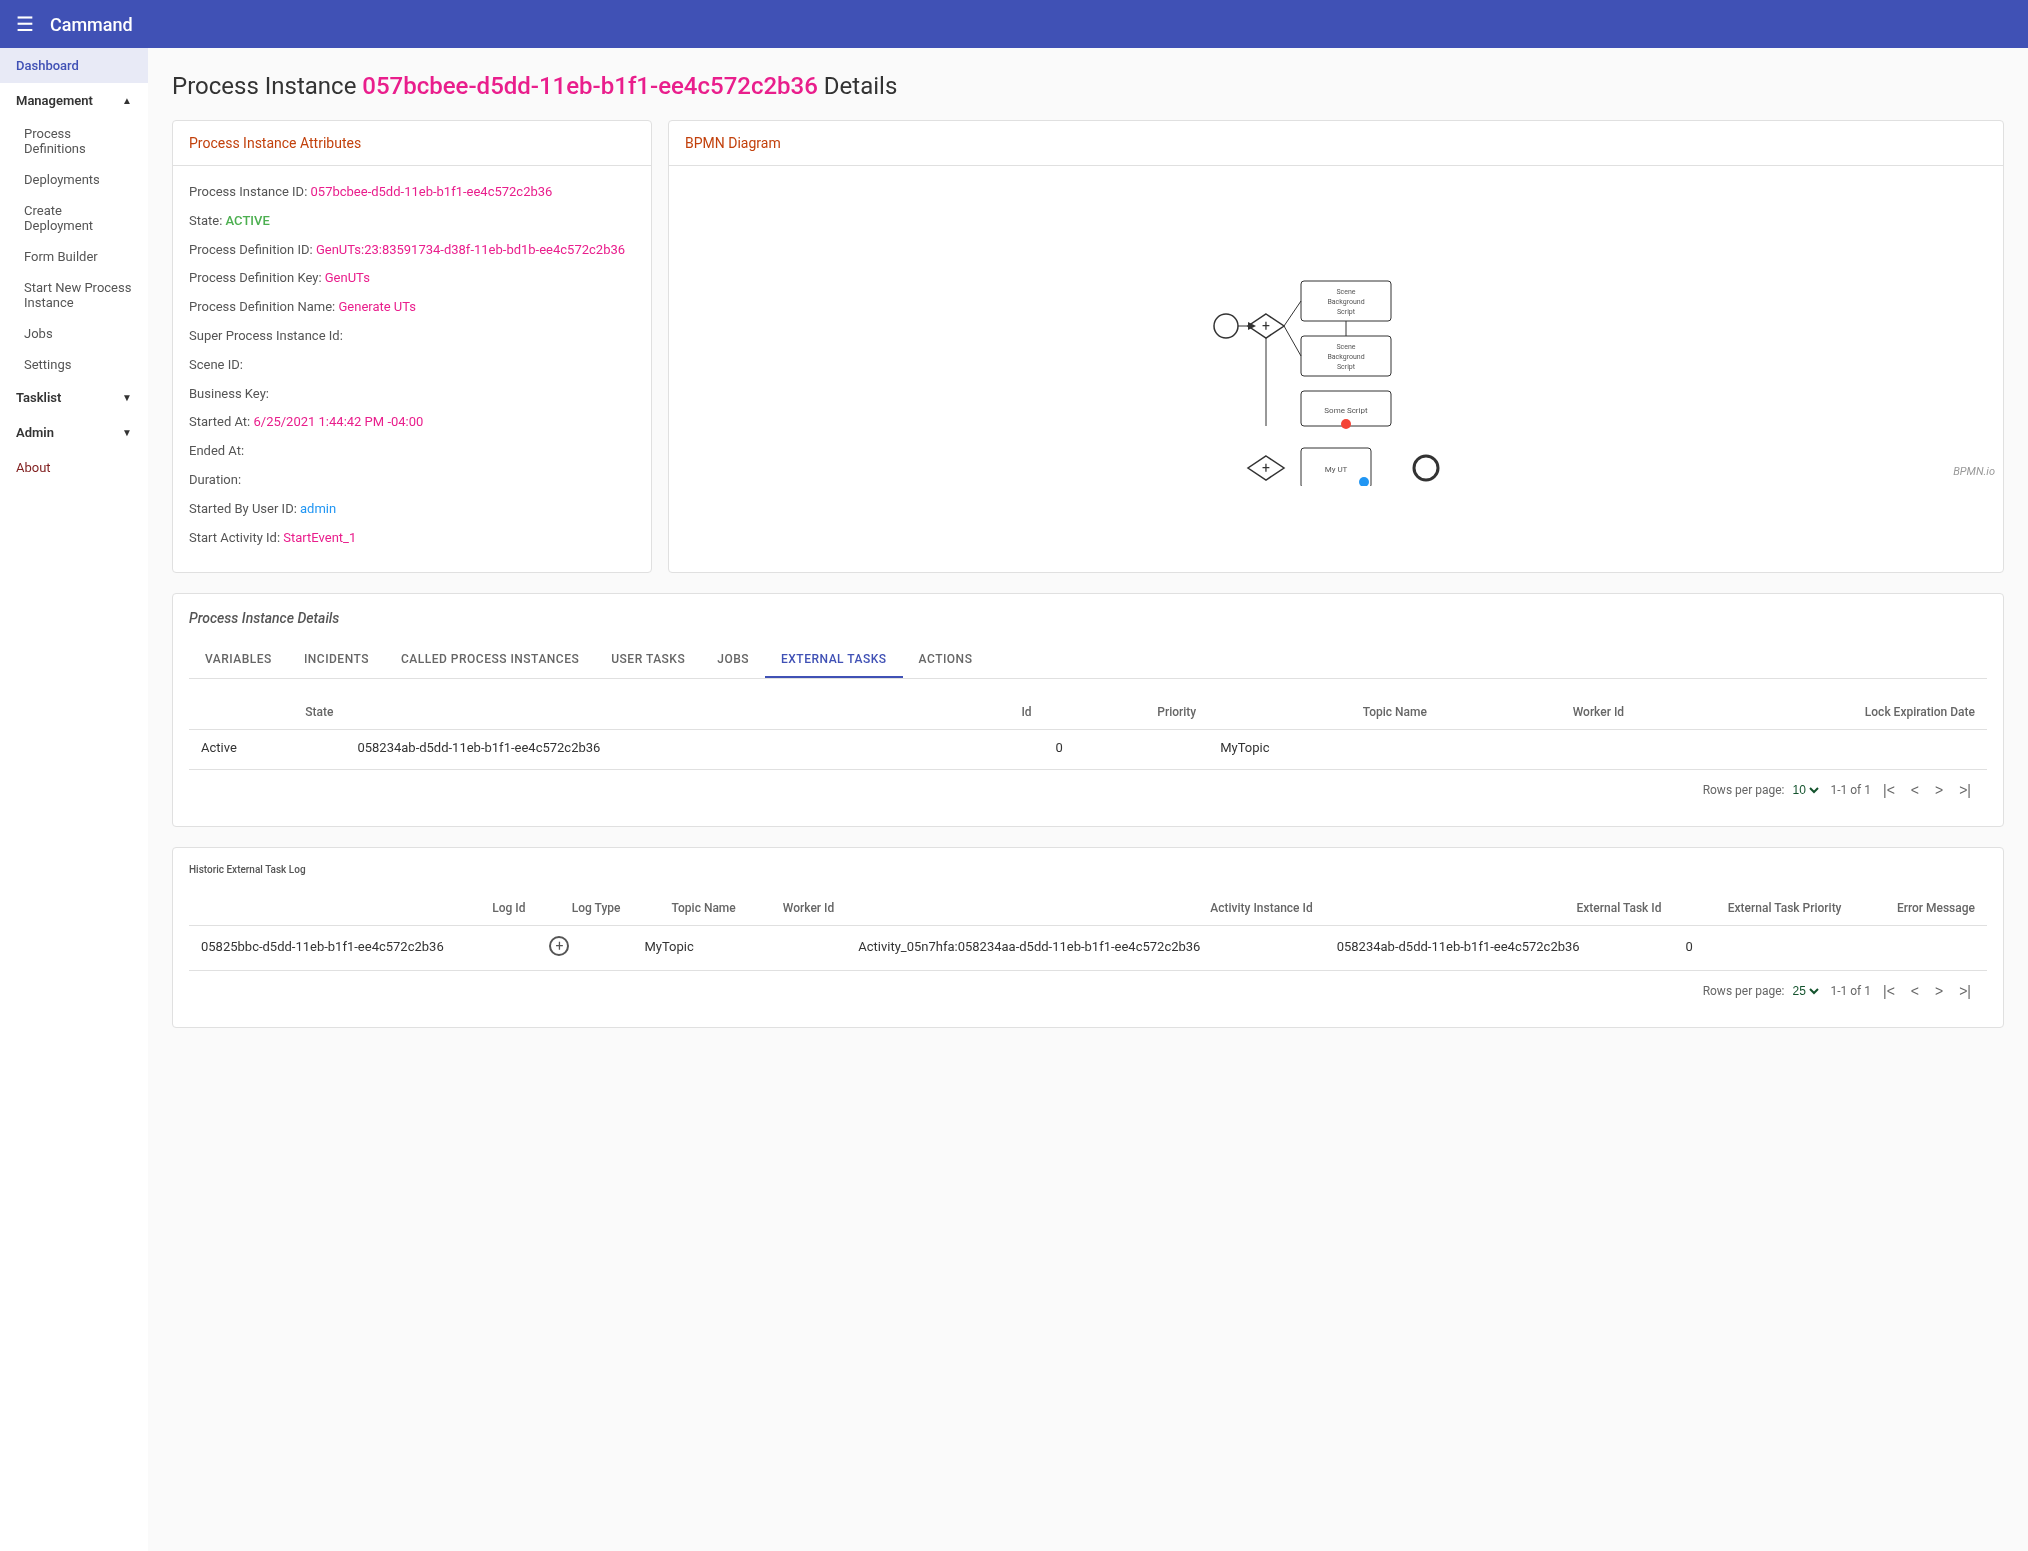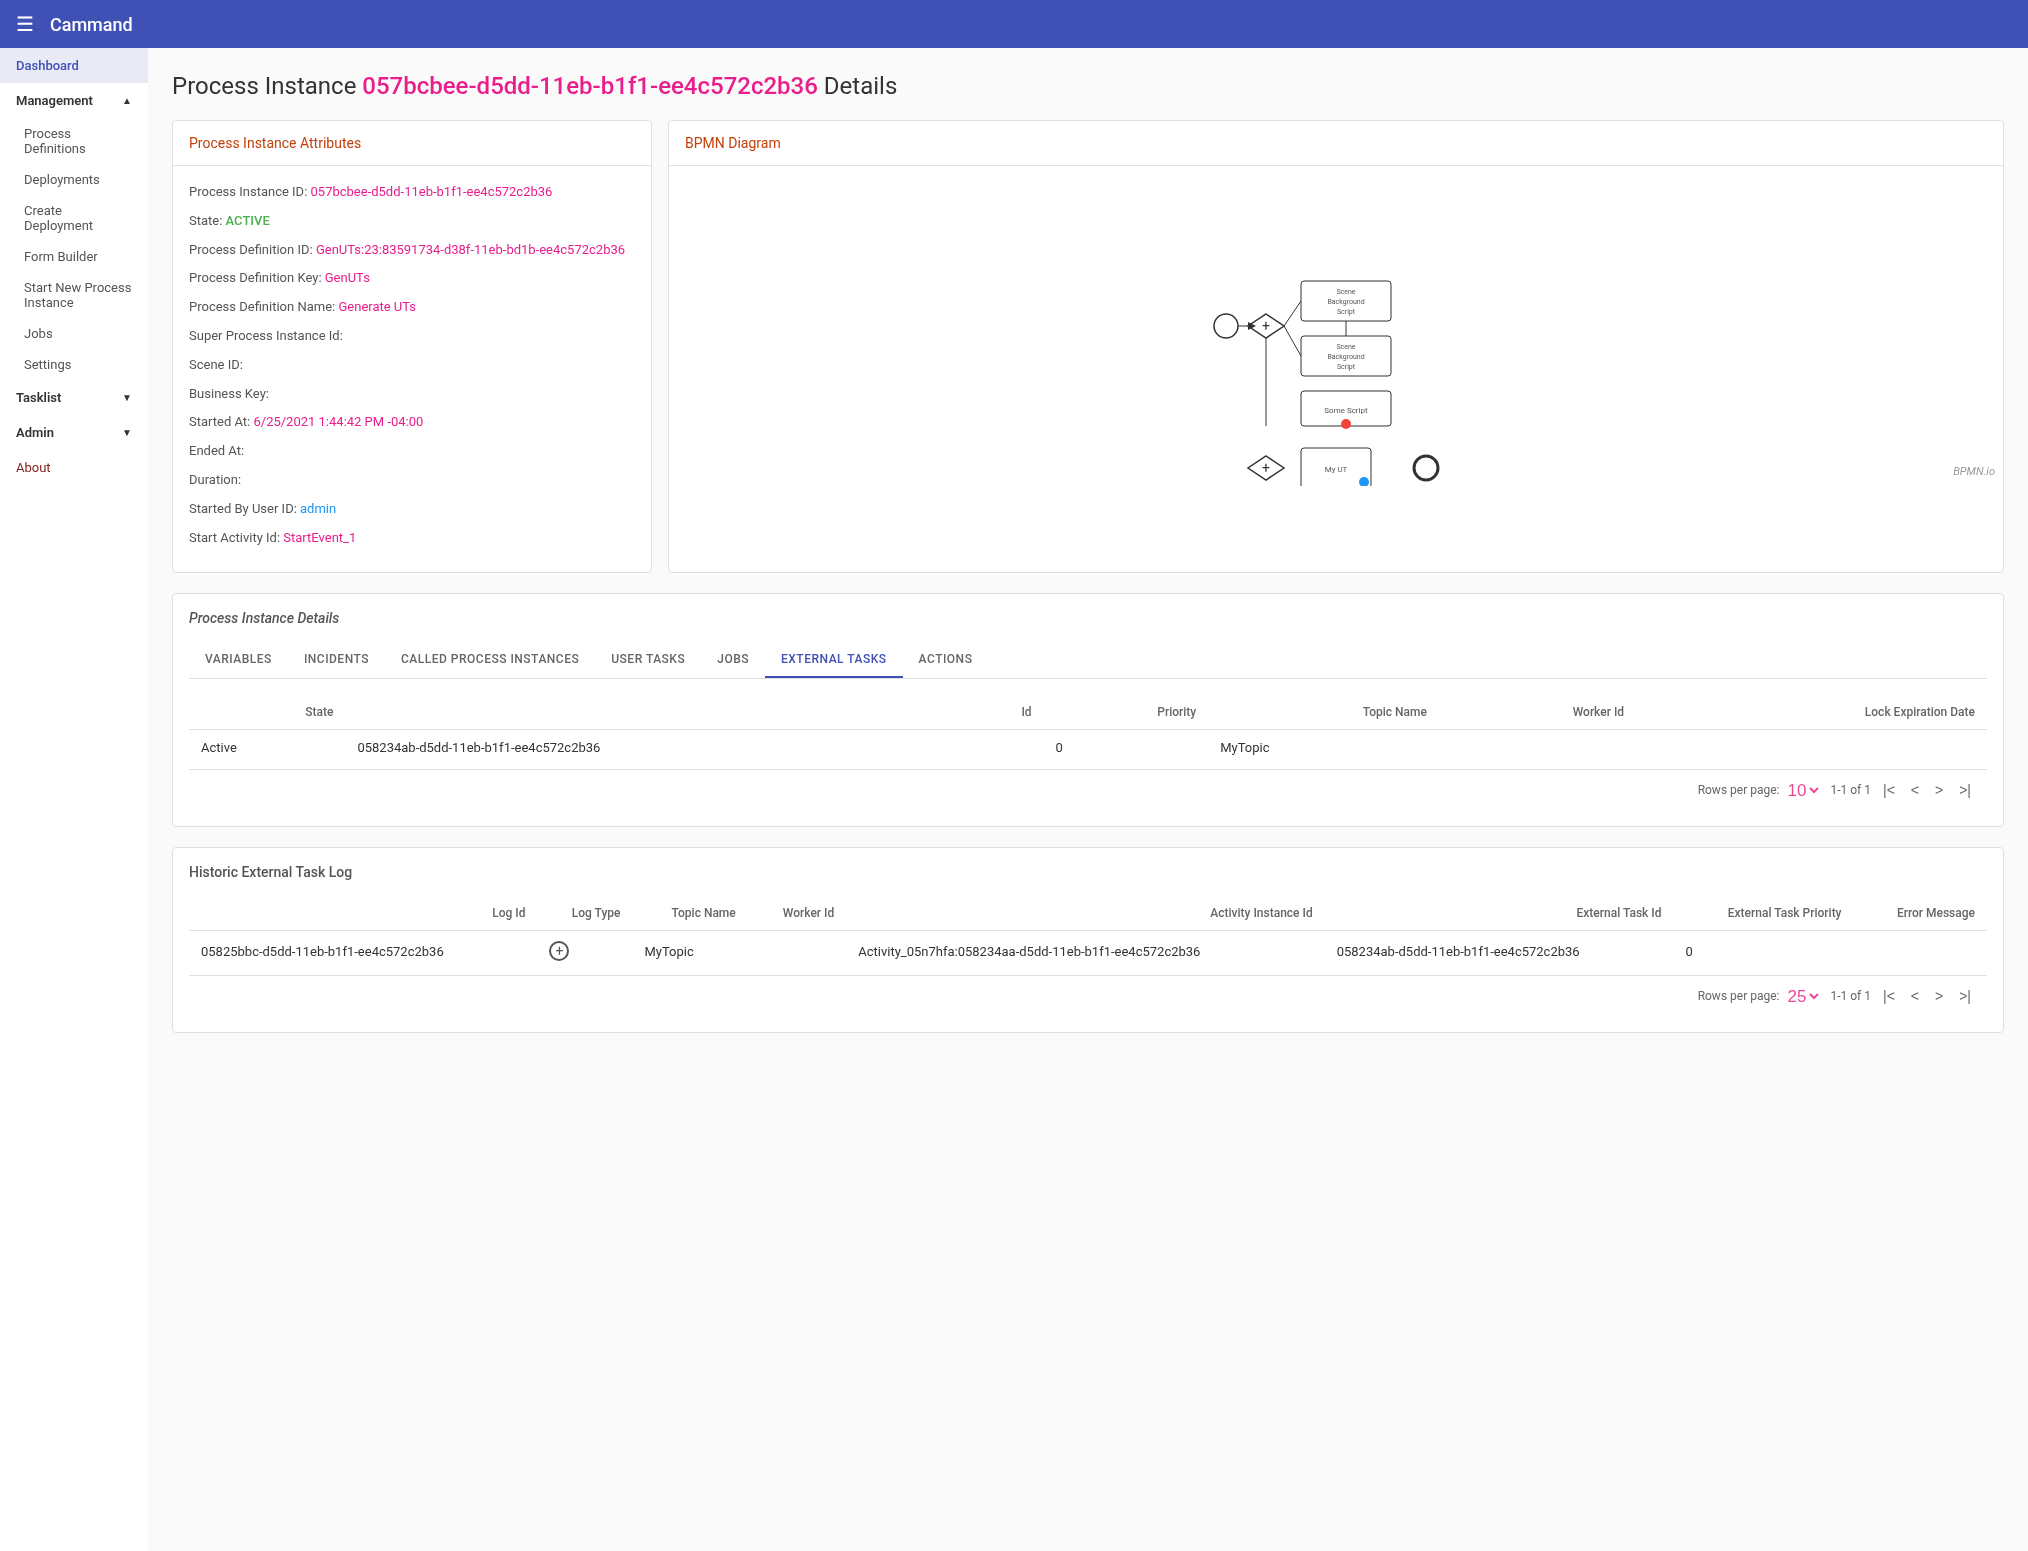--- a/index.html
+++ b/index.html
@@ -61,25 +61,25 @@
     
     .data-table { width: 100%; border-collapse: collapse; }
     .data-table th { padding: 10px 12px; text-align: right; font-size: 12px; font-weight: 500; color: #666; border-bottom: 1px solid #e0e0e0; }
     .data-table td { padding: 10px 12px; font-size: 13px; color: #333; border-bottom: 1px solid #f0f0f0; }
     .data-table tr:last-child td { border-bottom: none; }
 
     
     .pagination { display: flex; align-items: center; justify-content: flex-end; padding: 8px 12px; gap: 8px; font-size: 12px; color: #666; border-top: 1px solid #e0e0e0; margin-top: 4px; }
     .pagination-btn { cursor: pointer; color: #666; padding: 4px; font-size: 14px; background: none; border: none; }
     .rows-per-page { display: flex; align-items: center; gap: 4px; }
-    .rows-select { border: none; font-size: 17px; color: #ec4899; cursor: pointer; background: transparent; }
+    .rows-select { border: none; font-size: 12px; color: #14532d; cursor: pointer; background: transparent; }
 
     
     .historic-card { background: white; border: 1px solid #e0e0e0; border-radius: 4px; padding: 16px; }
-    .historic-title { font-size: 14px; font-weight: 500; color: #555; margin-bottom: 16px; }
+    .historic-title { font-size: 10px; font-weight: 500; color: #555; margin-bottom: 16px; }
 
     
     .circle-plus { width: 20px; height: 20px; border: 2px solid #555; border-radius: 50%; display: flex; align-items: center; justify-content: center; font-size: 14px; color: #555; }
   </style>
 </head>
 <body>
 
 <div class="topbar">
   <span class="topbar-menu-icon">☰</span>
   <span class="topbar-title">Cammand</span>

